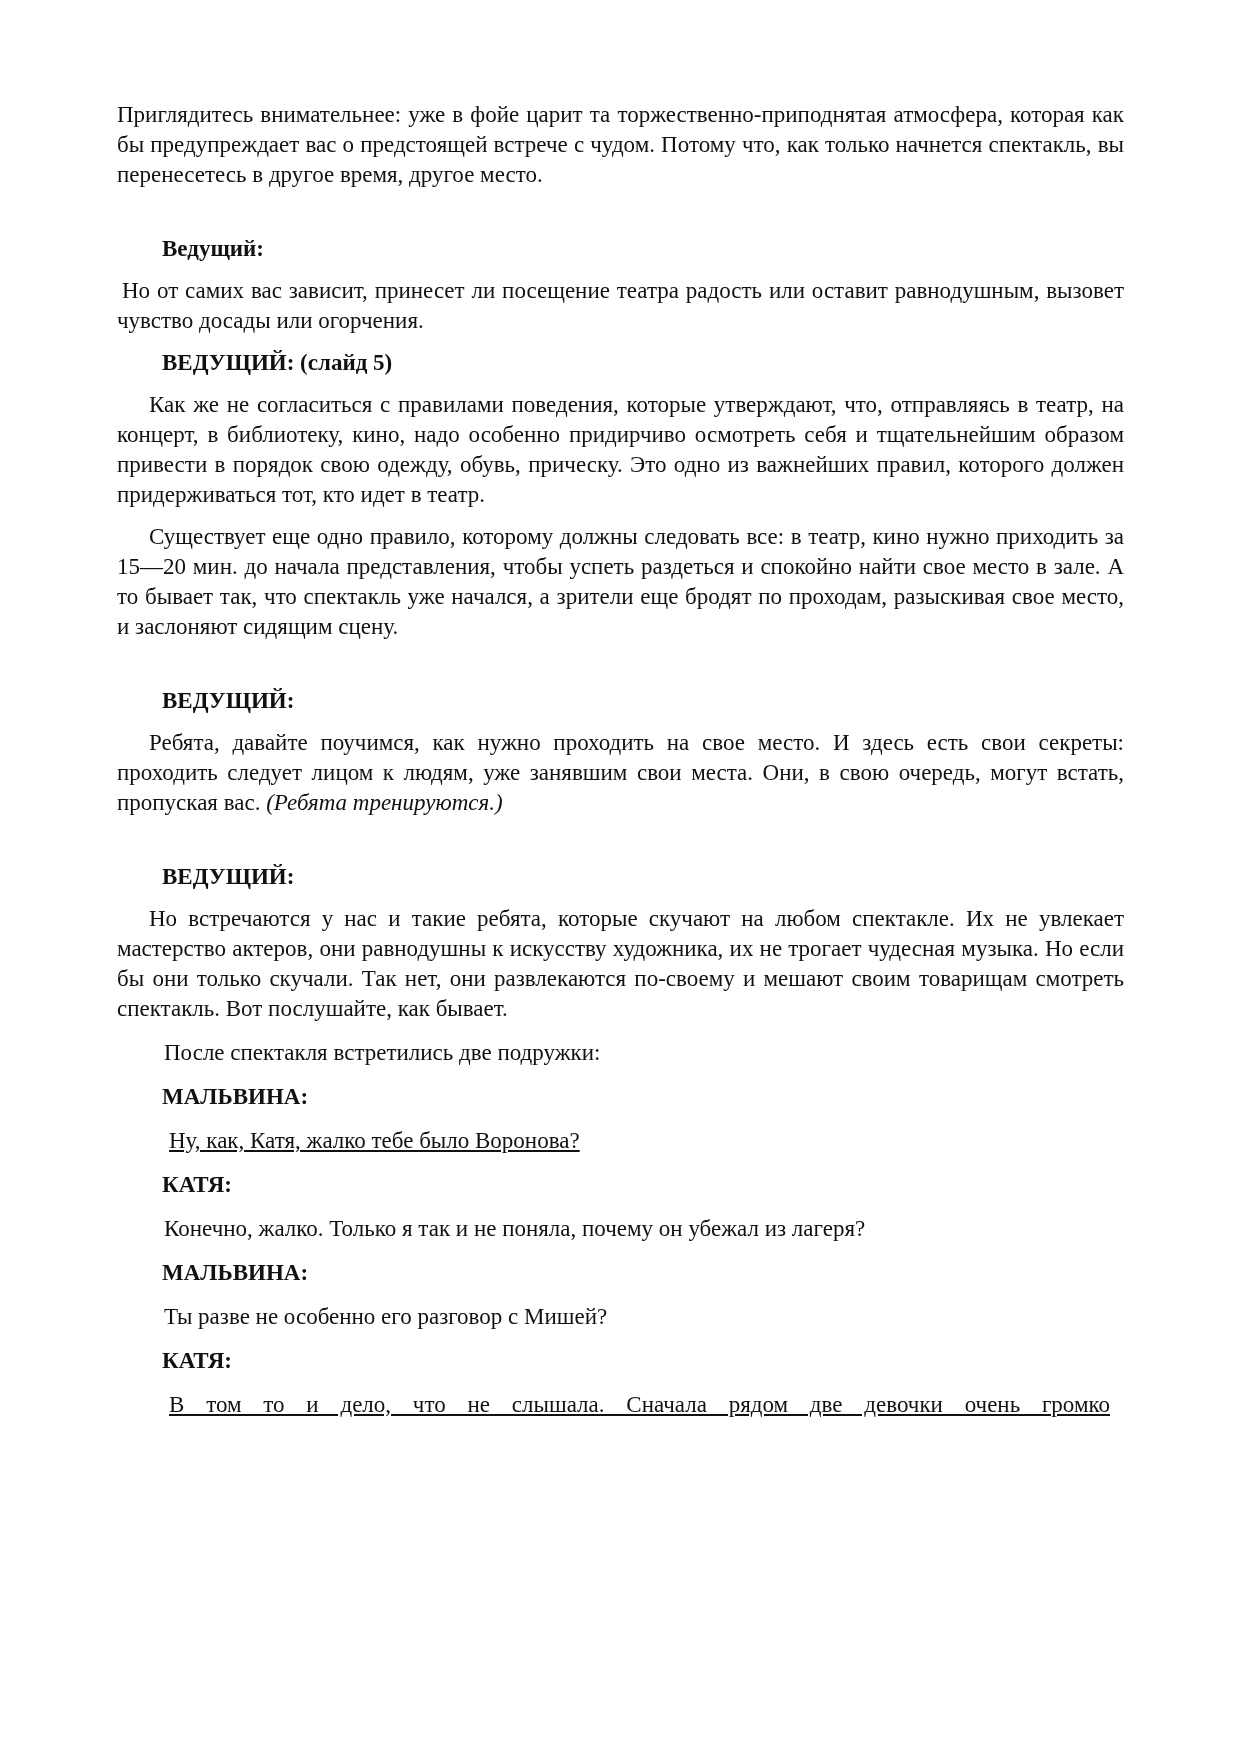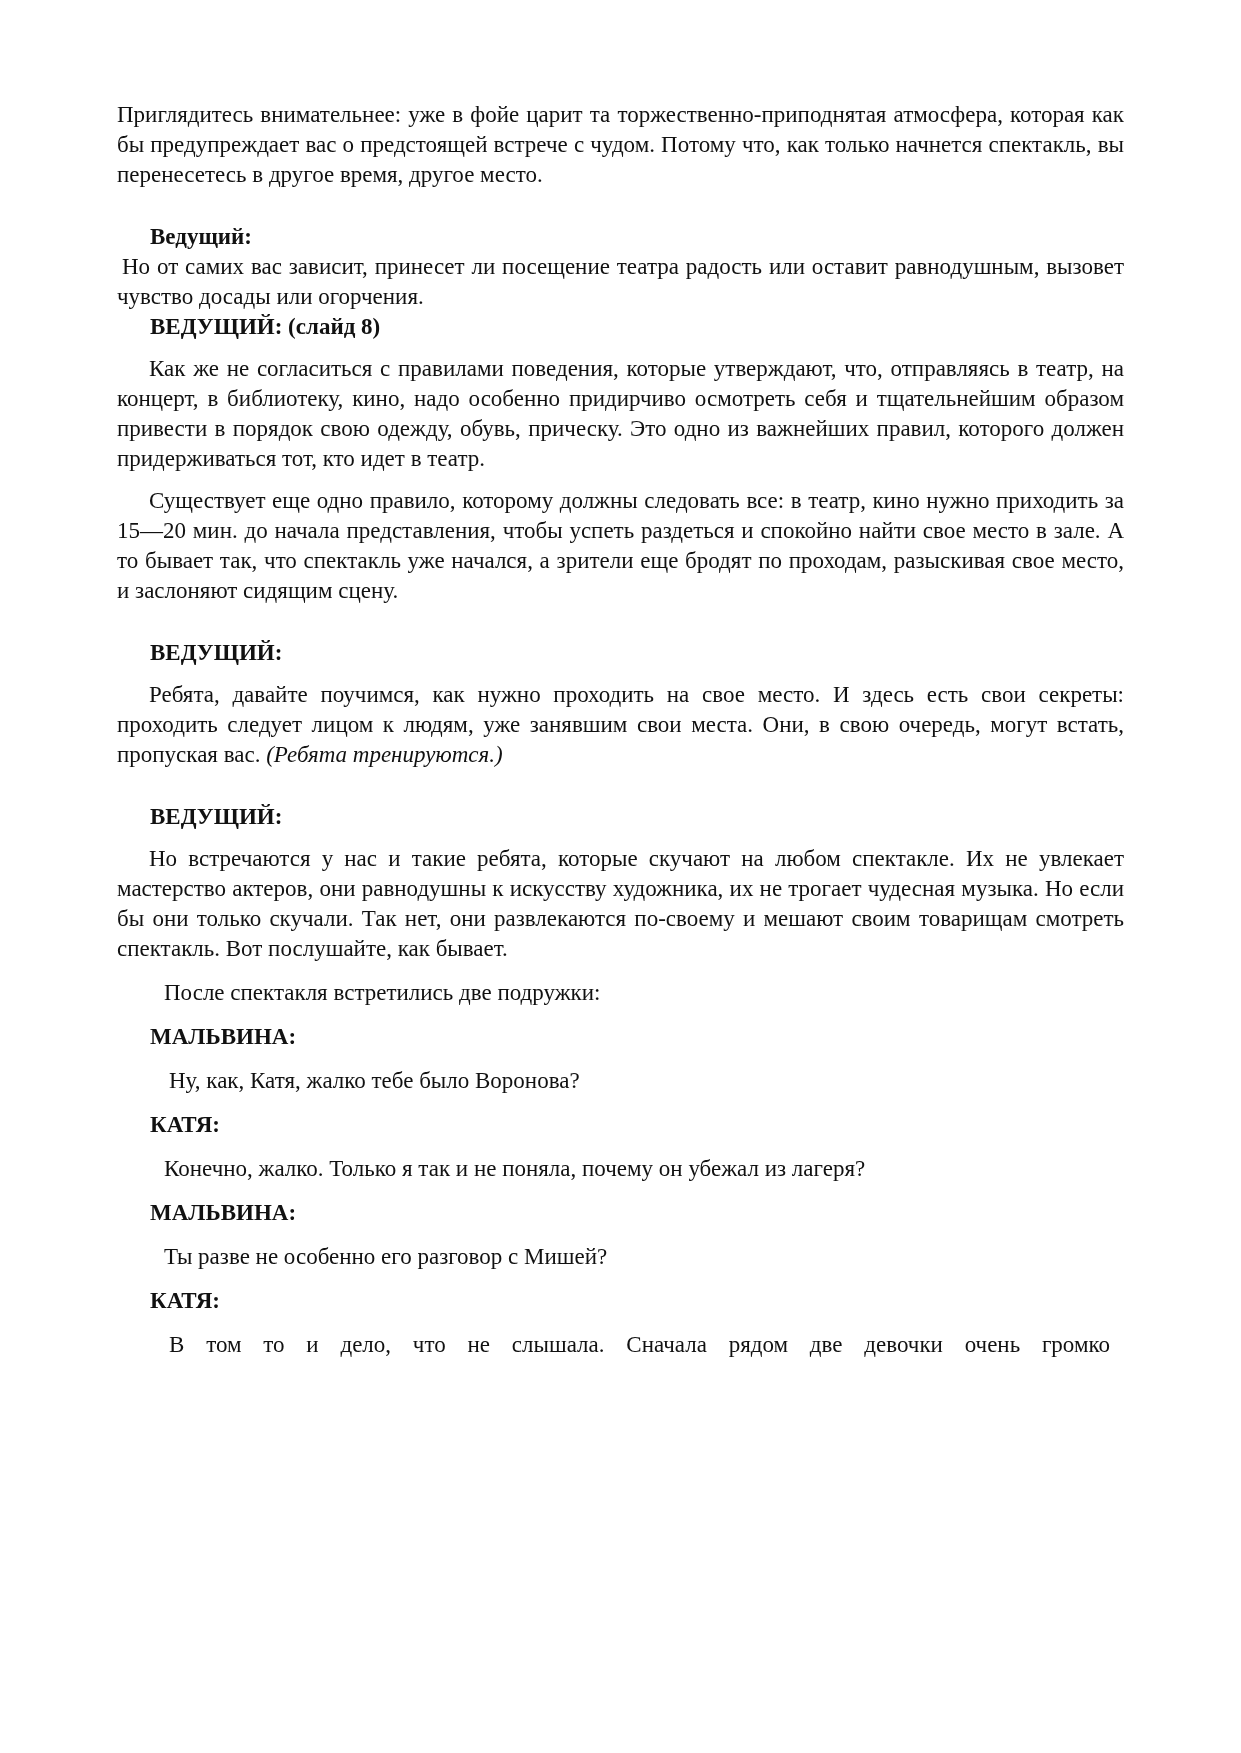--- a/index.html
+++ b/index.html
@@ -8,40 +8,40 @@
     font-family: "Liberation Serif", "DejaVu Serif", serif;
     color: #111111;
   }
   .page {
     position: absolute; left: 117px; top: 100px; width: 1007px;
     font-size: 23px; line-height: 30px;
   }
   .p { margin: 0; text-align: justify; }
   .p.ind { text-indent: 32px; margin-top: 12px; }
   .p.sp { text-indent: 5px; }
-  .speaker { font-weight: bold; margin: 0; padding-left: 33px; }
+  .speaker { font-weight: bold; margin: 12px; padding-left: 33px; }
   .gap2 { height: 32px; }
   .plain { margin: 14px; padding-left: 33px; text-align: left; }
-  .plain.sp { padding-left: 38px; }
+  .plain.sp { padding-left: 38px; text-decoration: underline; }
   .italic { font-style: italic; }
   .justline { text-align: justify; text-align-last: justify; }
 </style>
 </head>
 <body>
 
 <div class="page">
 
   <p class="p">Приглядитесь внимательнее: уже в фойе царит та торжественно-приподнятая атмосфера, которая как бы предупреждает вас о предстоящей встрече с чудом. Потому что, как только начнется спектакль, вы перенесетесь в другое время, другое место.</p>
 
   <div class="gap2"></div>
 
   <p class="speaker">Ведущий:</p>
   <p class="p sp">Но от самих вас зависит, принесет ли посещение театра радость или оставит равнодушным, вызовет чувство досады или огорчения.</p>
 
-  <p class="speaker">ВЕДУЩИЙ: (слайд 8)</p>
+  <p class="speaker">ВЕДУЩИЙ: (слайд 5)</p>
   <p class="p ind">Как же не согласиться с правилами поведения, которые утверждают, что, отправляясь в театр, на концерт, в библиотеку, кино, надо особенно придирчиво осмотреть себя и тщательнейшим образом привести в порядок свою одежду, обувь, прическу. Это одно из важнейших правил, которого должен придерживаться тот, кто идет в театр.</p>
   <p class="p ind">Существует еще одно правило, которому должны следовать все: в театр, кино нужно приходить за 15—20 мин. до начала представления, чтобы успеть раздеться и спокойно найти свое место в зале. А то бывает так, что спектакль уже начался, а зрители еще бродят по проходам, разыскивая свое место, и заслоняют сидящим сцену.</p>
 
   <div class="gap2"></div>
 
   <p class="speaker">ВЕДУЩИЙ:</p>
   <p class="p ind">
     <span>Ребята, давайте поучимся, как нужно проходить на свое место. И здесь есть свои секреты: проходить следует лицом к людям, уже занявшим свои места. Они, в свою очередь, могут встать, пропуская вас.</span>
     <span class="italic">(Ребята тренируются.)</span>
   </p>

